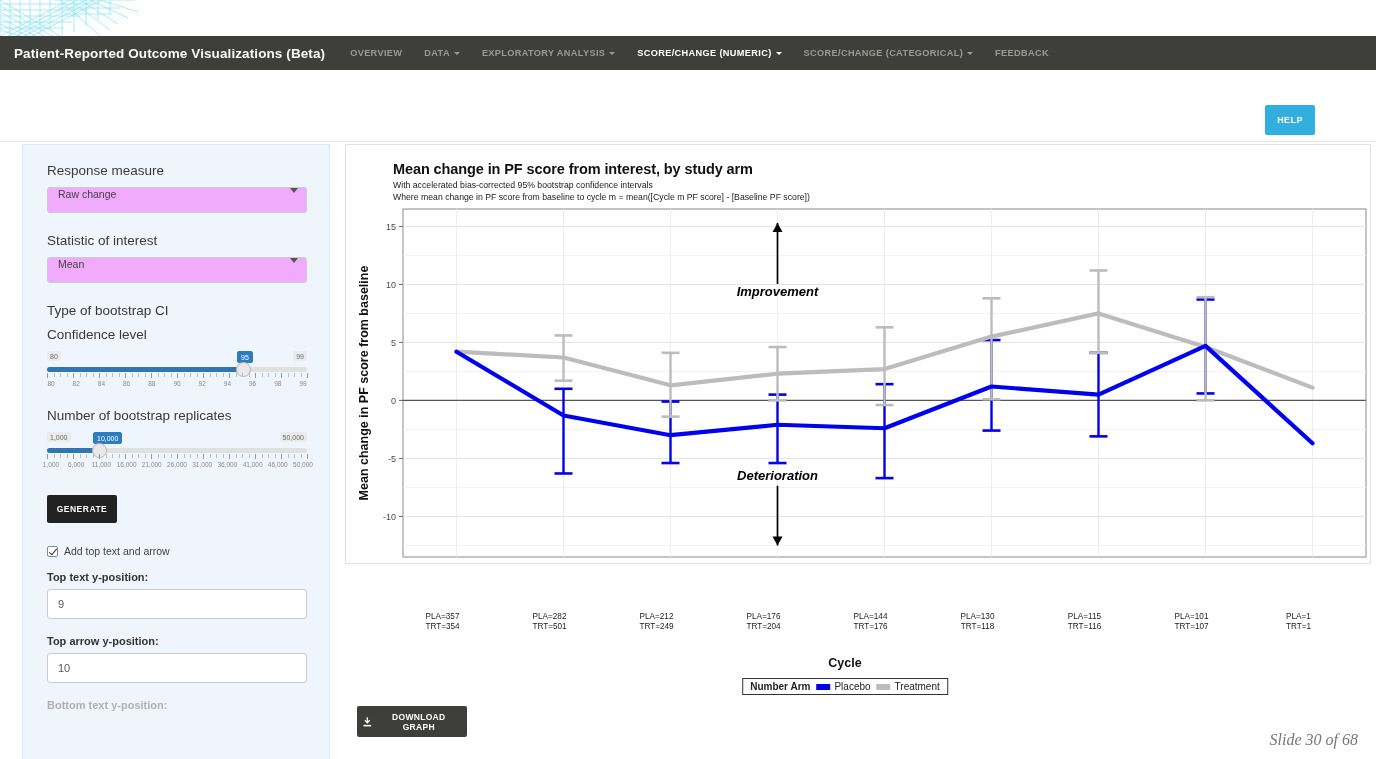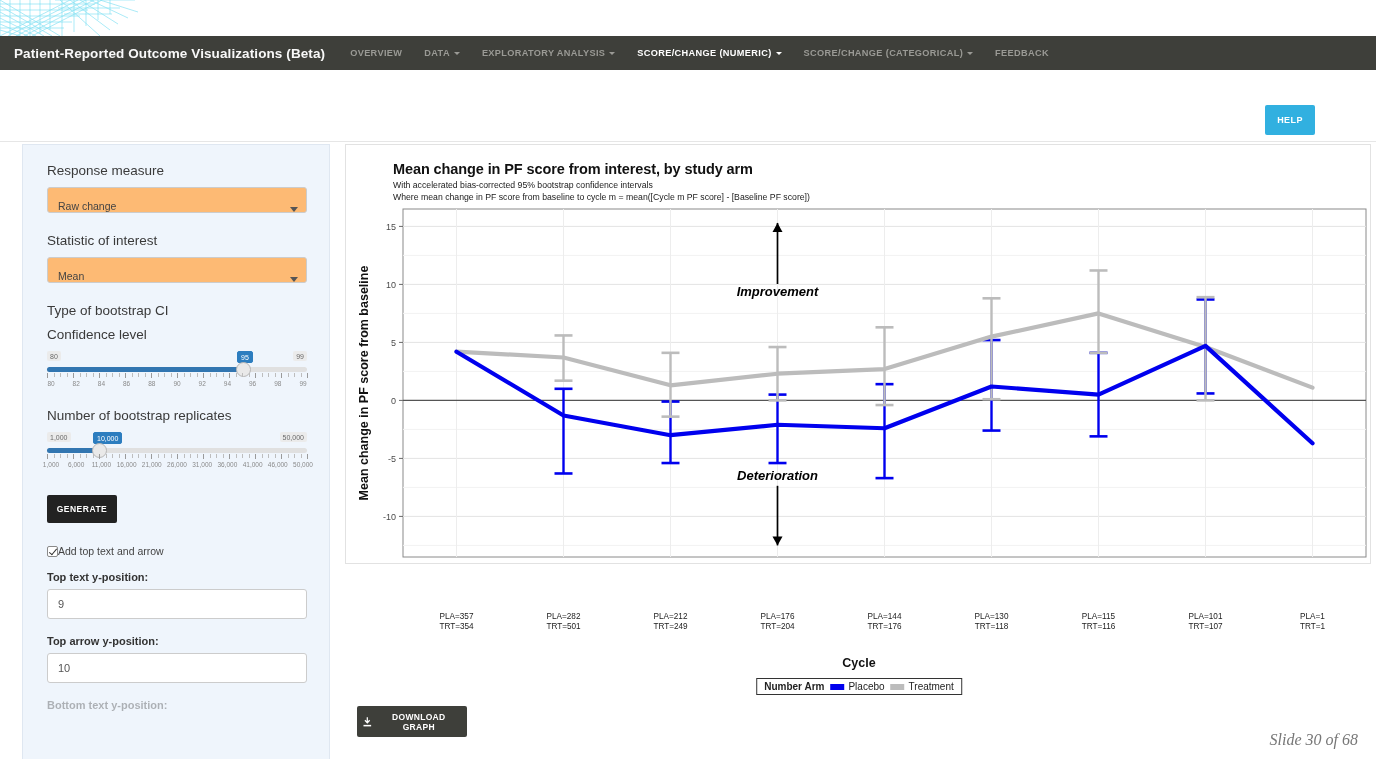--- a/index.html
+++ b/index.html
@@ -45,22 +45,22 @@
   #topbar-rule { position:absolute; top:141px; left:0; width:1376px; height:1px; background:#e6e6e6; }
 
   
   #sidebar {
     position:absolute; top:144px; left:22px; width:308px; height:615px;
     background:#eff5fc; border:1px solid #dfe7f1; border-bottom:none;
     padding:18px 24px 0 24px; overflow:hidden;
   }
   .ctrl-label { font-size:13.5px; color:#3a3a3a; margin:0 0 9px 0; }
   .select-box {
-    width:260px; height:26px; background:#fdba74; border:1px solid #ccc; border-radius:3px;
-    display:flex; align-items:flex-end; padding:0 8px 0 10px; font-size:10.5px; color:#444;
+    width:260px; height:26px; background:#f0abfc; border:1px solid #ccc; border-radius:3px;
+    display:flex; align-items:flex-start; padding:0 8px 0 10px; font-size:10.5px; color:#444;
     margin-bottom:20px; position:relative;
   }
   .select-box .val { flex:1; }
   .select-caret {
     width:0; height:0; border-left:4px solid transparent; border-right:4px solid transparent;
     border-top:5px solid #555;
   }
 
   .slider-wrap { margin-bottom:18px; }
   .slider-bubbles { position:relative; height:13px; width:260px; }
@@ -81,21 +81,21 @@
   .slider-ticks i { position:absolute; top:0; width:1px; height:4px; background:#bdbdbd; }
   .slider-ticks i.major { height:5px; background:#9a9a9a; }
   .slider-scale { position:relative; width:260px; height:10px; margin-top:2px; }
   .slider-scale span { position:absolute; font-size:6.5px; color:#8a8a8a; transform:translateX(-50%); white-space:nowrap; }
 
   #generate-button {
     width:70px; height:28px; background:#222; color:#fff; border:none; border-radius:2px;
     font-size:8.5px; font-weight:700; letter-spacing:.5px; margin:6px 0 22px 0;
   }
 
-  .check-row { display:flex; align-items:center; margin-bottom:14px; }
+  .check-row { display:flex; align-items:center; gap:6px; margin-bottom:14px; }
   .check-row .box {
     width:11px; height:11px; border:1px solid #8a8a8a; border-radius:2px; background:#fff;
     position:relative;
   }
   .check-row .box::after {
     content:""; position:absolute; left:3px; top:0px; width:3px; height:7px;
     border-right:1.6px solid #333; border-bottom:1.6px solid #333; transform:rotate(40deg);
   }
   .check-row .lbl { font-size:10.5px; color:#444; }
   .field-label { font-size:11px; font-weight:700; color:#333; margin:0 0 6px 0; }
@@ -480,21 +480,21 @@
 <button id="download-button">
   <svg width="9" height="10" viewBox="0 0 9 10">
     <path d="M4.5,0 L4.5,5 M2,3.2 L4.5,5.8 L7,3.2" stroke="#fff" stroke-width="1.3" fill="none"></path>
     <rect x="0.5" y="8" width="8" height="1.6" fill="#fff"></rect>
   </svg>
   <span>DOWNLOAD GRAPH</span>
 </button>
 
 <div id="slide-number">Slide 30 of 68</div>
 
-<div style="position: absolute; left: 346px; top: 566px; width: 1026px; height: 150px;">
+<div style="position: absolute; left: 332px; top: 566px; width: 1026px; height: 150px;">
     <div style="position: absolute; left: 110.5px; top: 46px; transform: translateX(-50%); text-align: center; font-size: 8.2px; line-height: 10px; color: rgb(34, 34, 34); white-space: nowrap;">
       <div>PLA=357</div>
       <div>TRT=354</div>
     </div>
     <div style="position: absolute; left: 217.5px; top: 46px; transform: translateX(-50%); text-align: center; font-size: 8.2px; line-height: 10px; color: rgb(34, 34, 34); white-space: nowrap;">
       <div>PLA=282</div>
       <div>TRT=501</div>
     </div>
     <div style="position: absolute; left: 324.5px; top: 46px; transform: translateX(-50%); text-align: center; font-size: 8.2px; line-height: 10px; color: rgb(34, 34, 34); white-space: nowrap;">
       <div>PLA=212</div>

